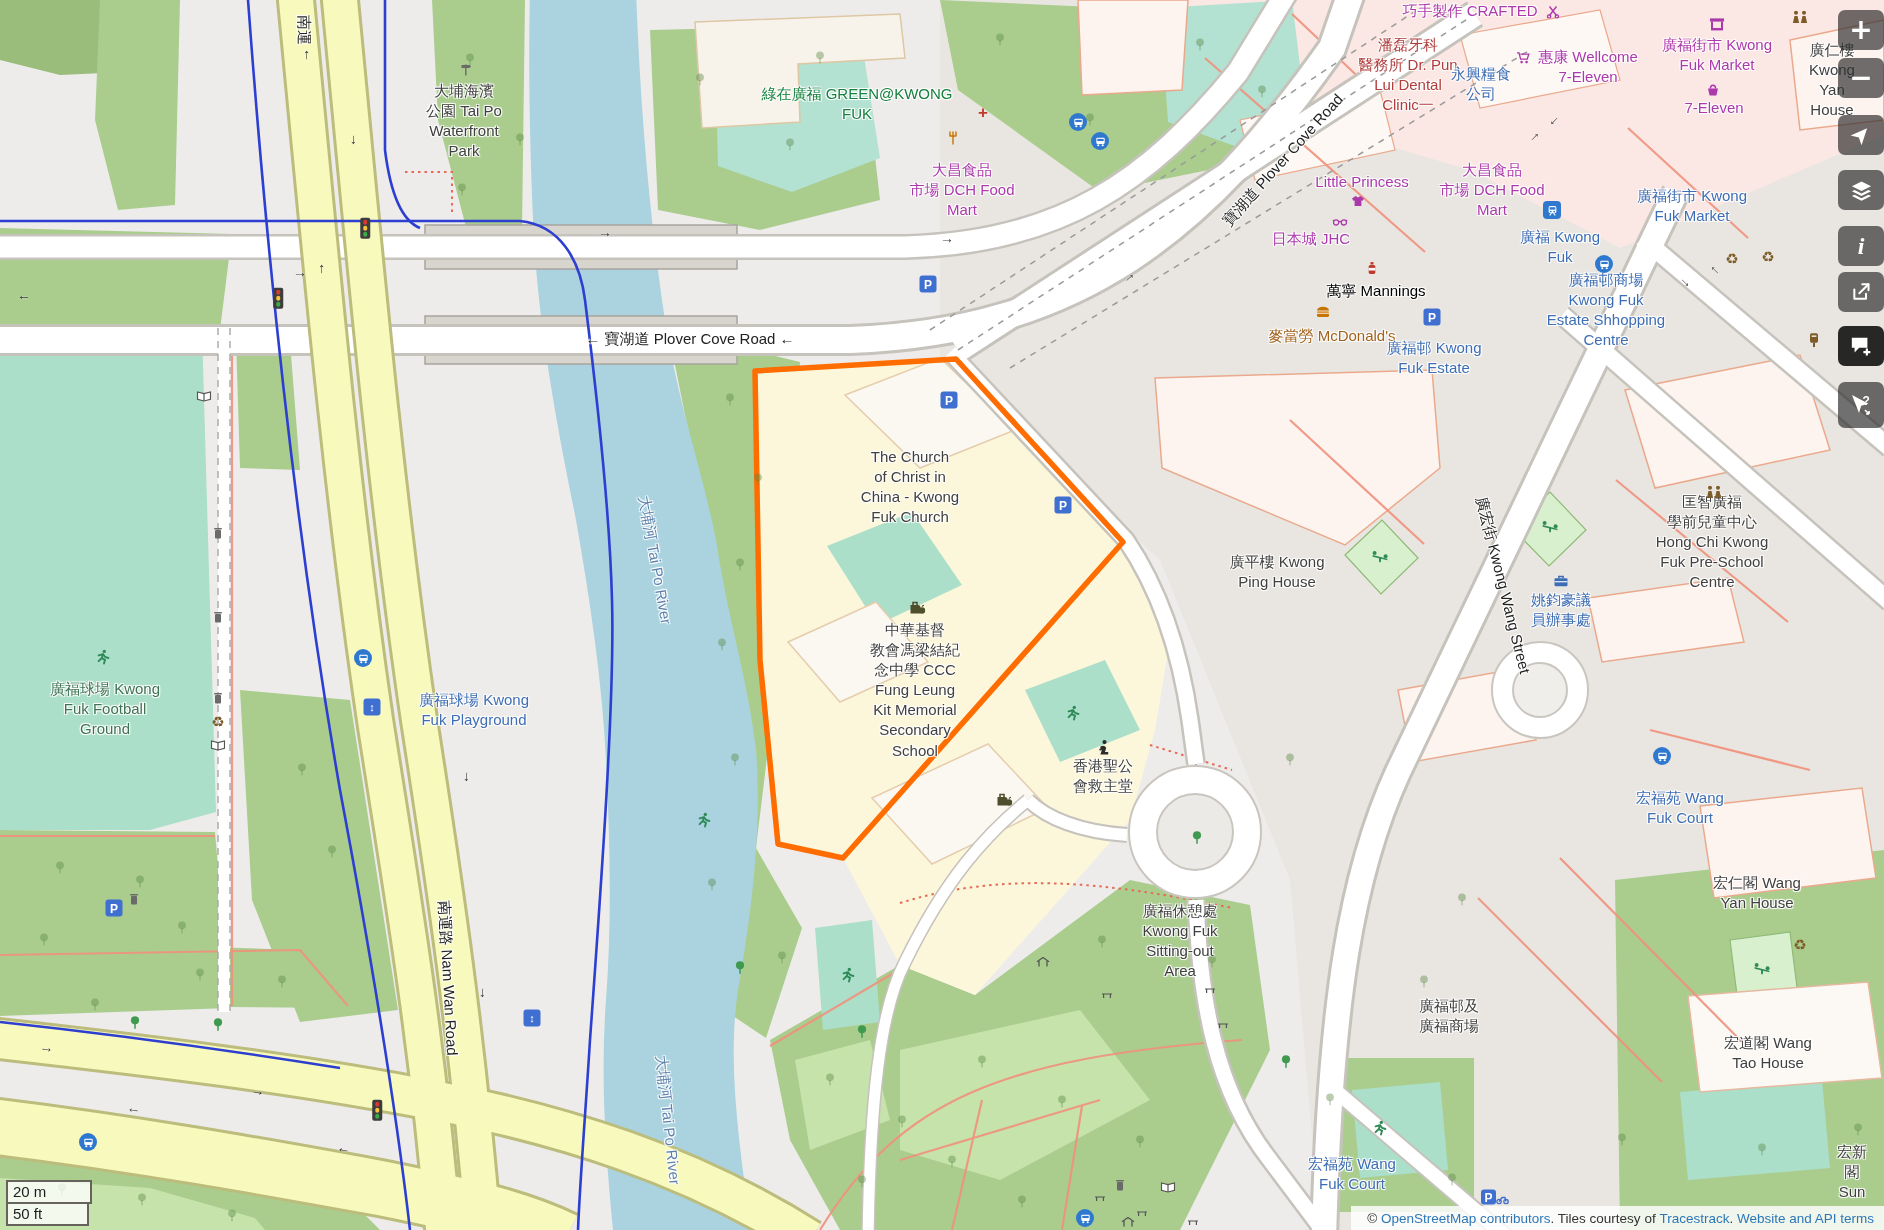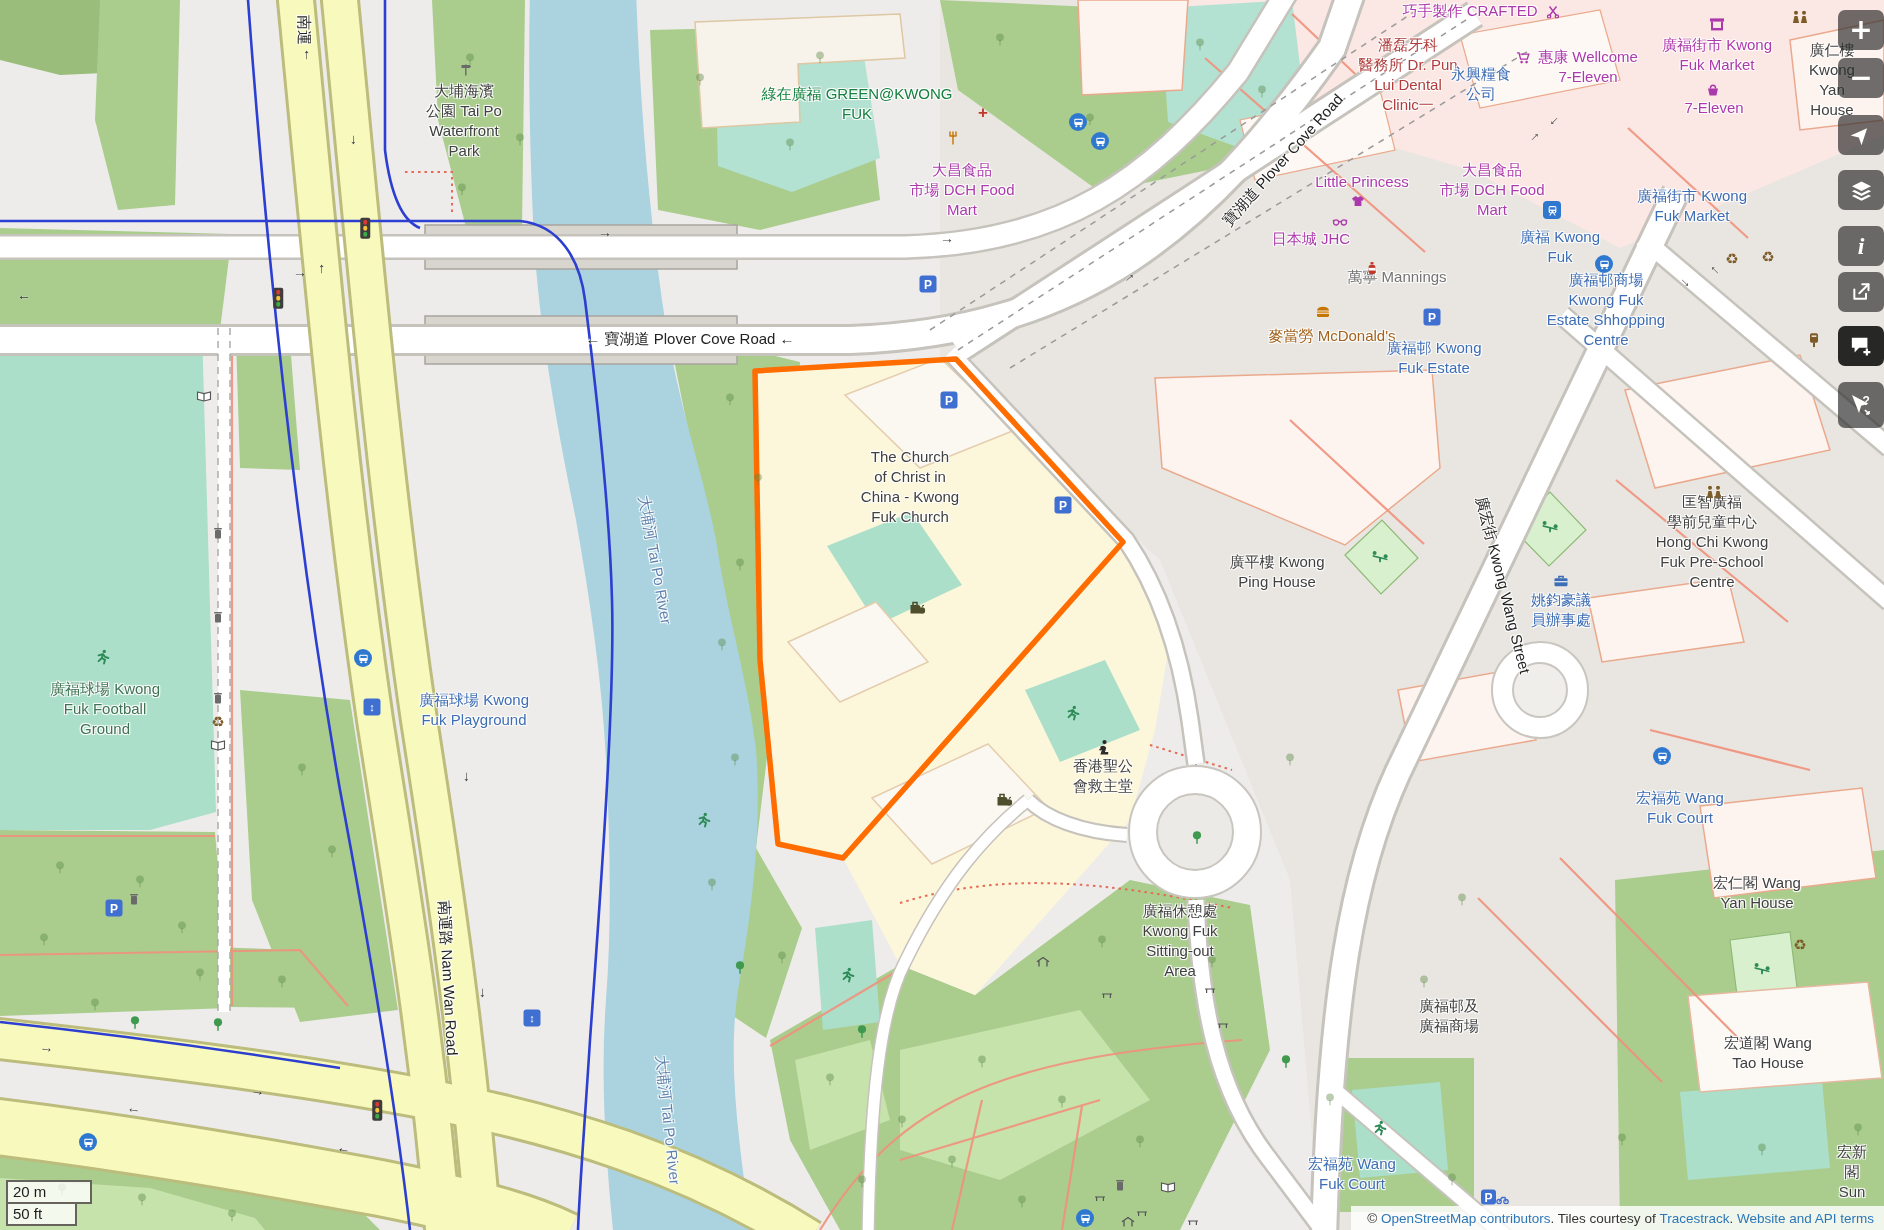--- a/index.html
+++ b/index.html
@@ -26,21 +26,21 @@
     border:none;border-radius:7px;display:flex;align-items:center;justify-content:center;
     color:#fff;cursor:pointer;padding:0;}
   .tb-btn.active{background:rgba(18,18,18,.9);}
   .tb-glyph{font-size:28px;font-weight:bold;line-height:1;font-family:"DejaVu Sans",sans-serif;}
   .tb-glyph.info{font-family:"Liberation Serif",serif;font-style:italic;font-size:24px;}
   
   #scalebar{position:absolute;left:6px;bottom:4px;z-index:40;}
   .scale-box{background:rgba(255,255,255,.78);border:2px solid #66625c;color:#1d1d1d;
     font-size:15px;line-height:20px;padding:0 5px;box-sizing:border-box;}
   #scale-metric{width:86px;}
-  #scale-imperial{width:71px;margin-top:-2px;}
+  #scale-imperial{width:83px;margin-top:-2px;}
   
   #attribution{position:absolute;right:0;bottom:0;height:24px;background:rgba(255,255,255,.82);
     font-size:13.5px;display:flex;align-items:center;padding:0 10px 0 16px;color:#333;z-index:40;white-space:pre;}
   .attr-link{color:#2c77b8;cursor:pointer;}
 </style>
 </head>
 <body>
 
 <div id="stage">
 
@@ -225,20 +225,27 @@
       <div class="map-label" style="left: 105px; top: 709px; color: rgb(63, 114, 82); transform: translate(-50%, -50%) rotate(0deg);">廣福球場 Kwong
 Fuk Football
 Ground</div>
       <div class="map-label" style="left: 474px; top: 710px; color: rgb(61, 109, 180); transform: translate(-50%, -50%) rotate(0deg);">廣福球場 Kwong
 Fuk Playground</div>
       <div class="map-label" style="left: 448px; top: 978px; color: rgb(34, 34, 34); transform: translate(-50%, -50%) rotate(87deg);">南運路 Nam Wan Road</div>
       <div class="map-label" style="left: 910px; top: 487px; color: rgb(64, 64, 64); transform: translate(-50%, -50%) rotate(0deg);">The Church
 of Christ in
 China - Kwong
 Fuk Church</div>
+      <div class="map-label" style="left: 915px; top: 690px; color: rgb(64, 64, 64); transform: translate(-50%, -50%) rotate(0deg);">中華基督
+教會馮梁結紀
+念中學 CCC
+Fung Leung
+Kit Memorial
+Secondary
+School</div>
       <div class="map-label" style="left: 1103px; top: 776px; color: rgb(64, 64, 64); transform: translate(-50%, -50%) rotate(0deg);">香港聖公
 會救主堂</div>
       <div class="map-label" style="left: 1180px; top: 941px; color: rgb(64, 64, 64); transform: translate(-50%, -50%) rotate(0deg);">廣福休憩處
 Kwong Fuk
 Sitting-out
 Area</div>
       <div class="map-label" style="left: 1277px; top: 572px; color: rgb(64, 64, 64); transform: translate(-50%, -50%) rotate(0deg);">廣平樓 Kwong
 Ping House</div>
       <div class="map-label" style="left: 1712px; top: 542px; color: rgb(64, 64, 64); transform: translate(-50%, -50%) rotate(0deg);">匡智廣福
 學前兒童中心
@@ -273,21 +280,21 @@
       <div class="map-label" style="left: 1481px; top: 84px; color: rgb(61, 109, 180); transform: translate(-50%, -50%) rotate(0deg);">永興糧食
 公司</div>
       <div class="map-label" style="left: 1362px; top: 182px; color: rgb(172, 57, 172); transform: translate(-50%, -50%) rotate(0deg);">Little Princess</div>
       <div class="map-label" style="left: 1311px; top: 239px; color: rgb(172, 57, 172); transform: translate(-50%, -50%) rotate(0deg);">日本城 JHC</div>
       <div class="map-label" style="left: 962px; top: 190px; color: rgb(172, 57, 172); transform: translate(-50%, -50%) rotate(0deg);">大昌食品
 市場 DCH Food
 Mart</div>
       <div class="map-label" style="left: 1492px; top: 190px; color: rgb(172, 57, 172); transform: translate(-50%, -50%) rotate(0deg);">大昌食品
 市場 DCH Food
 Mart</div>
-      <div class="map-label" style="left: 1376px; top: 277px; color: #737373; transform: translate(-50%, -50%) rotate(0deg); margin-left: 21px;">萬寧 Mannings</div>
+      <div class="map-label" style="left: 1376px; top: 291px; color: #000000; transform: translate(-50%, -50%) rotate(0deg);">萬寧 Mannings</div>
       <div class="map-label" style="left: 1332px; top: 336px; color: rgb(162, 98, 28); transform: translate(-50%, -50%) rotate(0deg);">麥當勞 McDonald's</div>
       <div class="map-label" style="left: 1434px; top: 358px; color: rgb(61, 109, 180); transform: translate(-50%, -50%) rotate(0deg);">廣福邨 Kwong
 Fuk Estate</div>
       <div class="map-label" style="left: 1692px; top: 206px; color: rgb(61, 109, 180); transform: translate(-50%, -50%) rotate(0deg);">廣福街市 Kwong
 Fuk Market</div>
       <div class="map-label" style="left: 1560px; top: 247px; color: rgb(61, 109, 180); transform: translate(-50%, -50%) rotate(0deg);">廣福 Kwong
 Fuk</div>
       <div class="map-label" style="left: 1606px; top: 310px; color: rgb(61, 109, 180); transform: translate(-50%, -50%) rotate(0deg);">廣福邨商場
 Kwong Fuk
 Estate Shhopping

